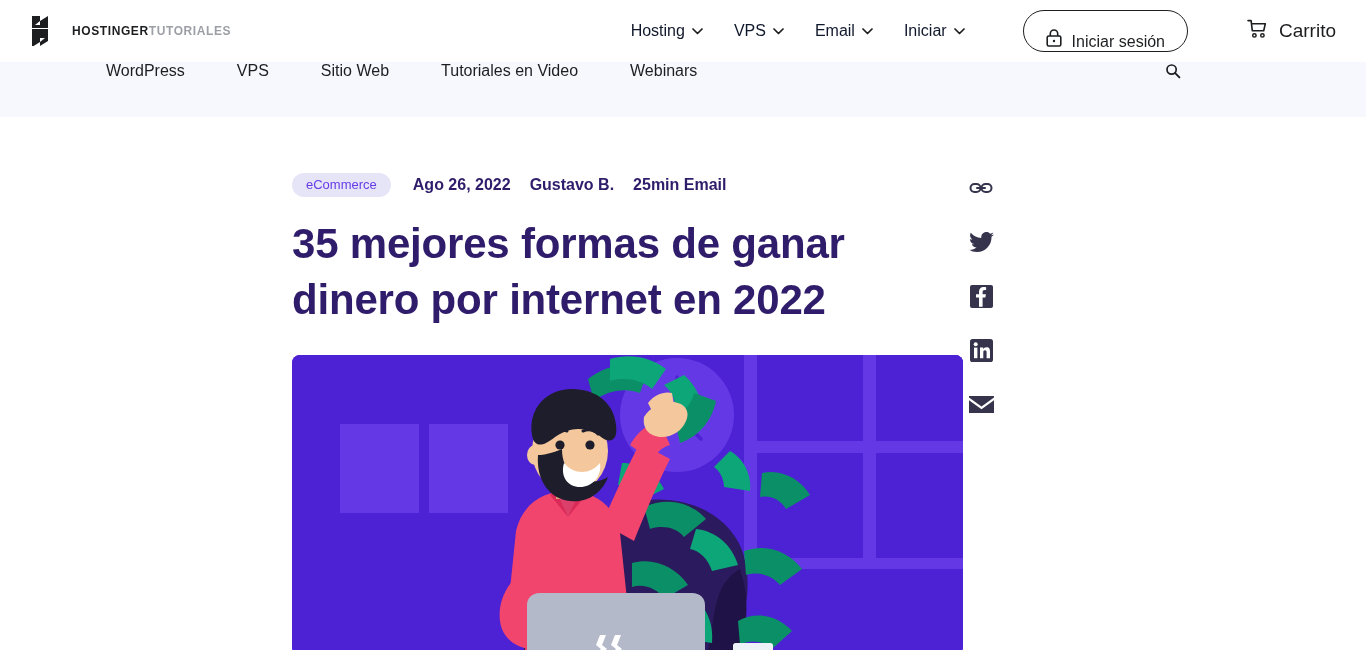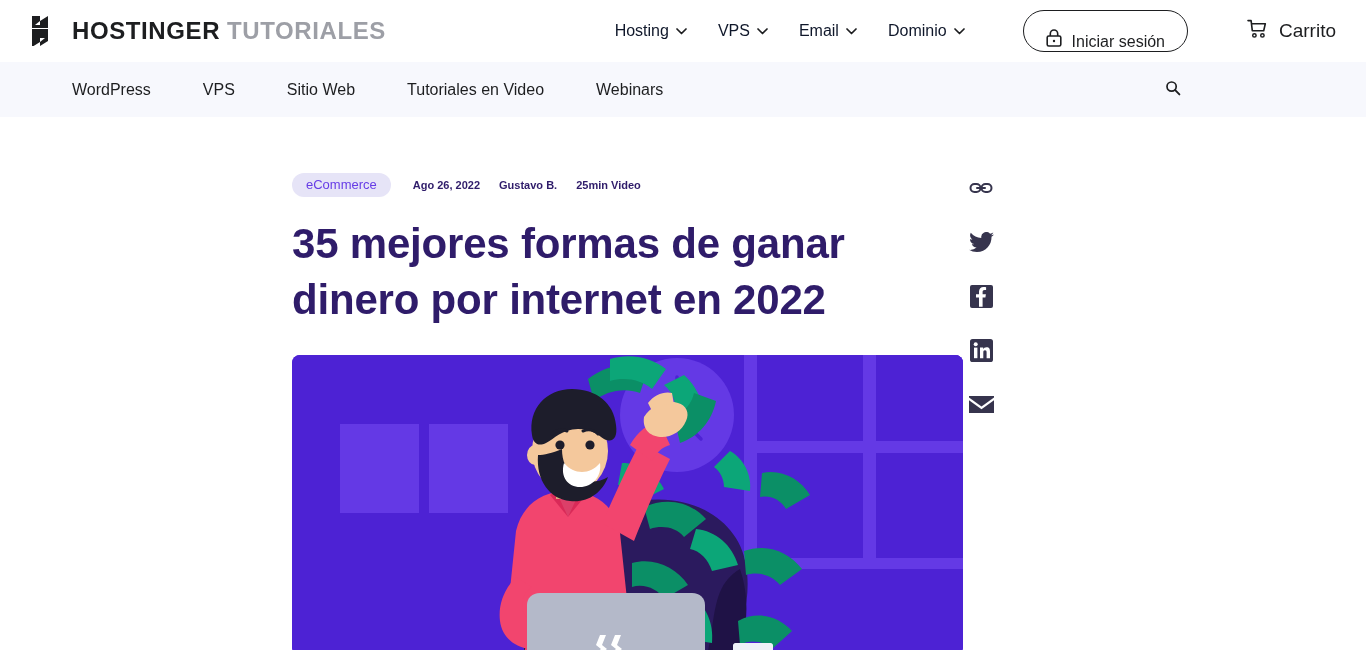--- a/index.html
+++ b/index.html
@@ -15,23 +15,23 @@
     height: 62px;
     display: flex;
     align-items: center;
     padding: 0 30px 0 32px;
     background: #ffffff;
     position: relative;
   }
   .brand { display: flex; align-items: center; gap: 12px; }
   .brand-mark { width: 28px; height: 30px; display: block; }
   .brand-text {
-    font-size: 24px;
+    font-size: 12px;
     letter-spacing: 0.6px;
-    display: flex; align-items: flex-end; gap: 7px;
+    display: flex; align-items: flex-end; 
   }
   .brand-name { font-weight: 700; color: #1d1e20; }
   .brand-sub  { font-weight: 700; color: #9d9fa6; }
 
   .mainnav {
     margin-left: auto;
     display: flex;
     align-items: center;
     gap: 31px;
   }
@@ -58,22 +58,22 @@
     margin-left: 28px;
     font-size: 19px; color: #1d1e20; cursor: pointer;
     white-space: nowrap;
   }
 
   
   .subnav {
     height: 55px;
     background: #f7f8fd;
     display: flex;
-    align-items: center;
-    padding: 0 30px 0 72px;
+    align-items: flex-start;
+    padding: 0 30px 0 106px;
     position: relative;
   }
   .subnav-items { display: flex; align-items: center; gap: 52px; }
   .subnav-item {
     font-size: 16px; color: #1d1e20; cursor: pointer; white-space: nowrap;
   }
   .subnav-search {
     margin-left: auto;
     margin-right: 152px;
     width: 22px; height: 22px;
@@ -98,21 +98,21 @@
   .badge {
     background: #e6e4f7;
     color: #673de6;
     font-size: 13px;
     border-radius: 20px;
     padding: 5px 14px 6px;
     line-height: 1;
     cursor: pointer;
   }
   .meta-text {
-    font-size: 11px;
+    font-size: 16px;
     font-weight: 700;
     color: #2f1c6a;
     white-space: nowrap;
   }
   .meta-row .meta-text + .meta-text { margin-left: -3px; }
 
   .title {
     margin-top: 19px;
     font-size: 42px;
     line-height: 56px;
@@ -188,21 +188,21 @@
     <div class="nav-item">
       <span>Email</span>
       <span>
         <svg class="caret" viewBox="0 0 11 7">
             <path d="M1 1l4.5 4.5L10 1" stroke="#1d1e20" stroke-width="1.7" fill="none" stroke-linecap="round" stroke-linejoin="round"></path>
           </svg>
       </span>
     </div>
 
     <div class="nav-item">
-      <span>Dominio</span>
+      <span>Iniciar</span>
       <span>
         <svg class="caret" viewBox="0 0 11 7">
             <path d="M1 1l4.5 4.5L10 1" stroke="#1d1e20" stroke-width="1.7" fill="none" stroke-linecap="round" stroke-linejoin="round"></path>
           </svg>
       </span>
     </div>
 
     <div class="login-btn">
       <span>
         <svg width="16" height="18" viewBox="0 0 16 18" aria-hidden="true">
@@ -247,21 +247,21 @@
 </div>
 
 <div class="page">
 
   <div class="article">
 
     <div class="meta-row">
       <span class="badge">eCommerce</span>
       <span class="meta-text">Ago 26, 2022</span>
       <span class="meta-text">Gustavo B.</span>
-      <span class="meta-text">25min Video</span>
+      <span class="meta-text">25min Email</span>
     </div>
 
     <h1 class="title">35 mejores formas de ganar dinero por internet en 2022</h1>
 
     <div class="hero">
       <svg viewBox="0 0 671 378" aria-hidden="true">
 
         <rect width="671" height="378" fill="#4d22d4"></rect>
 
         <rect x="48" y="69" width="79" height="89" fill="#6439e5"></rect>

